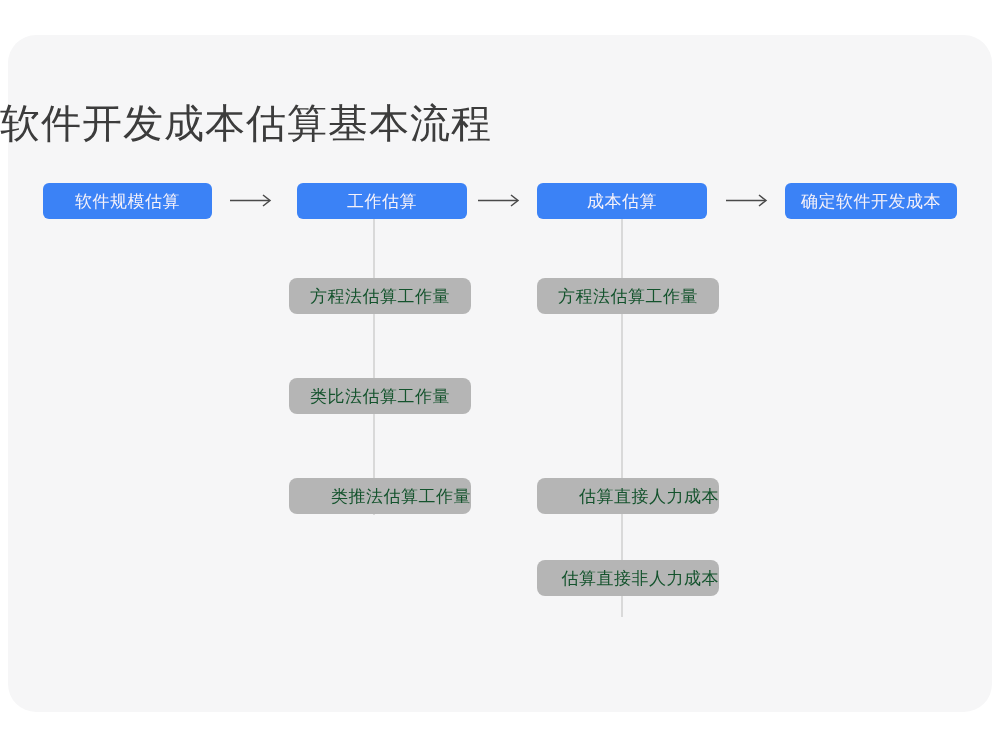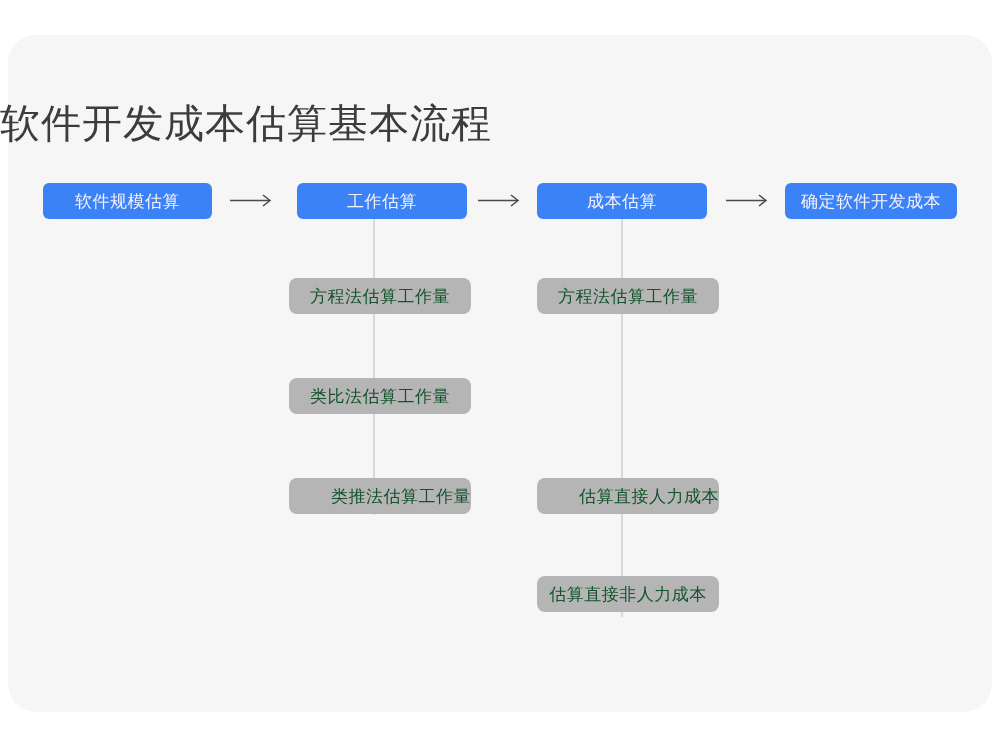--- a/index.html
+++ b/index.html
@@ -73,21 +73,21 @@
     background: #d9d9d9;
   }
   .vline-work { left: 373px; top: 219px; height: 296px; }
   .vline-cost { left: 621px; top: 219px; height: 398px; }
 
   .colA { left: 289px; }
   .colB { left: 537px; }
   .r1 { top: 278px; }
   .r2 { top: 378px; }
   .r3 { top: 478px; justify-content: flex-end; }
-  .r4 { top: 576px; }
+  .r4 { top: 560px; justify-content: flex-end; }
 </style>
 </head>
 <body>
 
 <div class="canvas">
 
   <div class="card"></div>
 
   <div class="title">软件开发成本估算基本流程</div>
 

